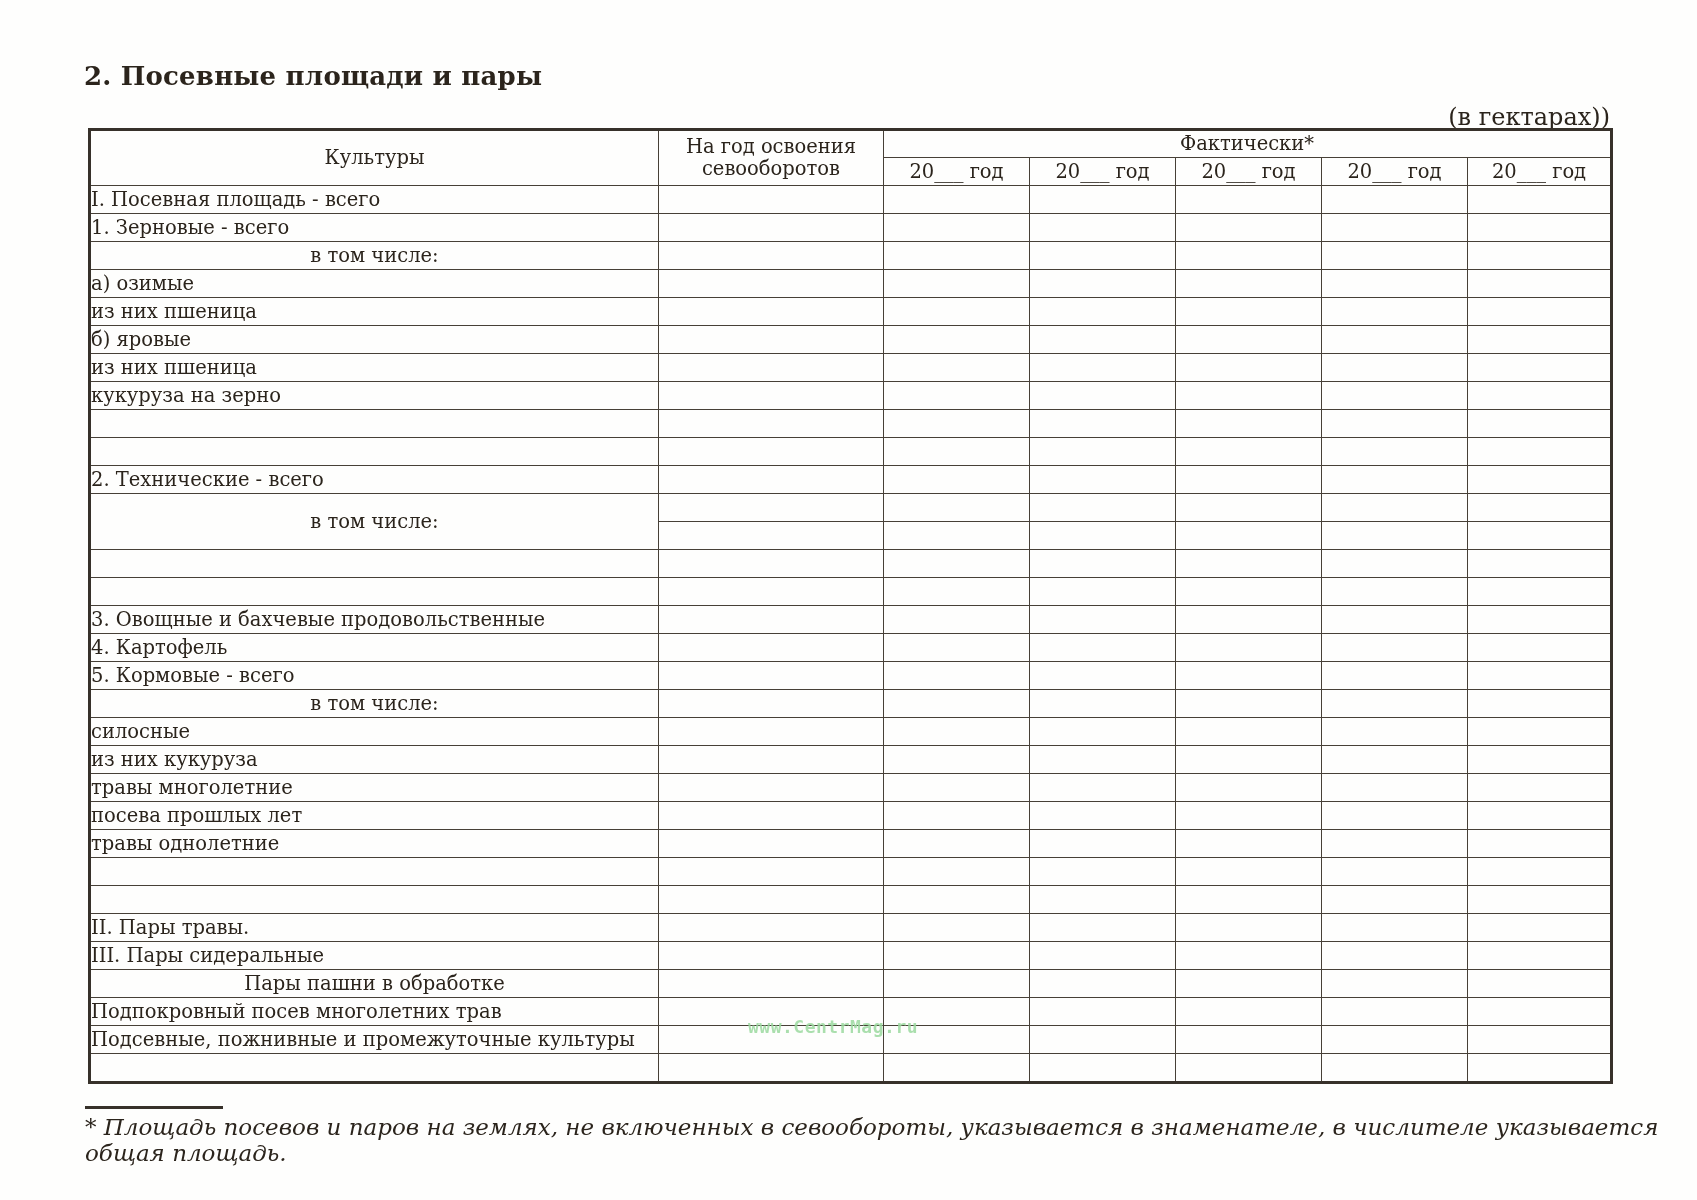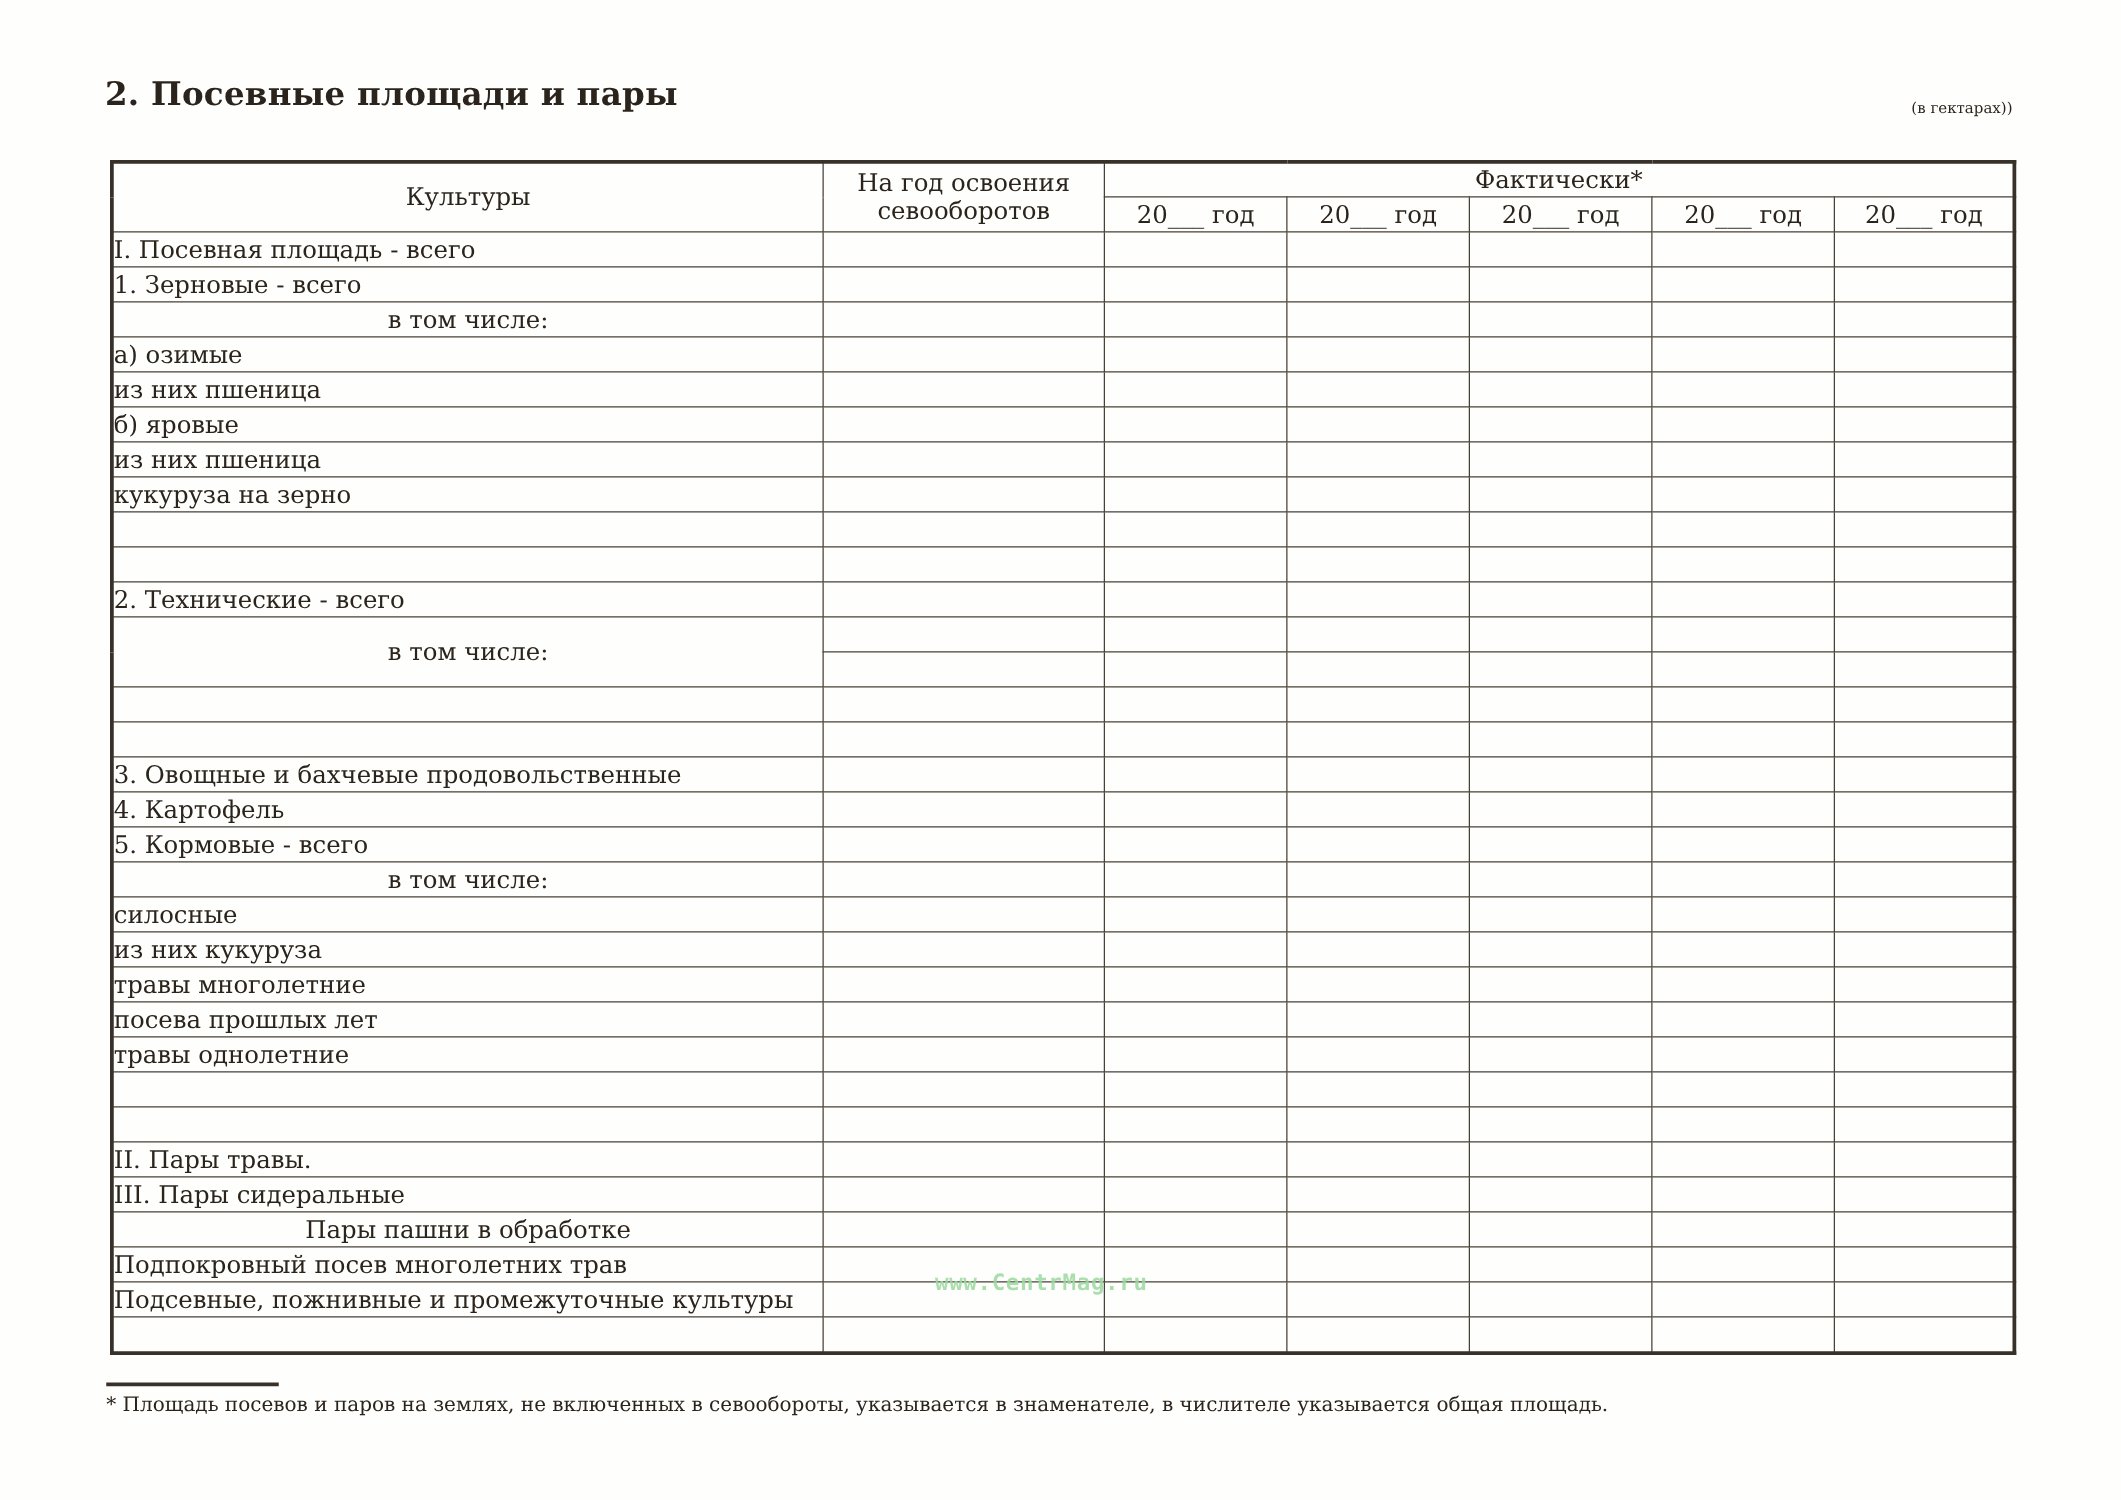--- a/index.html
+++ b/index.html
@@ -7,22 +7,22 @@
     position:relative; width:1697px; height:1200px;
     background:#fefefdff; overflow:hidden;
     font-family:"DejaVu Serif","Liberation Serif",serif;
     color:#2b241c;
   }
   .title {
     position:absolute; left:84px; top:61px; margin:0;
     font-size:26px; font-weight:bold; letter-spacing:0.2px;
   }
   .units {
-    position:absolute; top:79px; right:87px;
-    font-size:12px;
+    position:absolute; top:103px; right:87px;
+    font-size:24px;
   }
   table.form {
     position:absolute; left:88px; top:128px;
     width:1522px; border-collapse:collapse; table-layout:fixed;
     border:3px solid #37312a;
   }
   table.form th, table.form td {
     border:1.4px solid #474037;
     font-size:19.5px; font-weight:normal;
     line-height:1.12; vertical-align:middle;
@@ -39,21 +39,22 @@
     font-family:"DejaVu Sans Mono","Liberation Mono",monospace;
     font-size:18px; font-weight:bold; letter-spacing:0.5px;
     color:#9cdaa0; opacity:0.85;
   }
   .foot-rule {
     position:absolute; left:85px; top:1106px;
     width:138px; height:3px; background:#37312a;
   }
   .footnote {
     position:absolute; left:85px; top:1114px; margin:0;
-    font-size:16px;
+    font-size:23px;
+    font-style:italic;
   }
 </style>
 </head>
 <body>
 
 <div class="page">
 
   <h1 class="title">2. Посевные площади и пары</h1>
 
   <div class="units">(в гектарах))</div>

